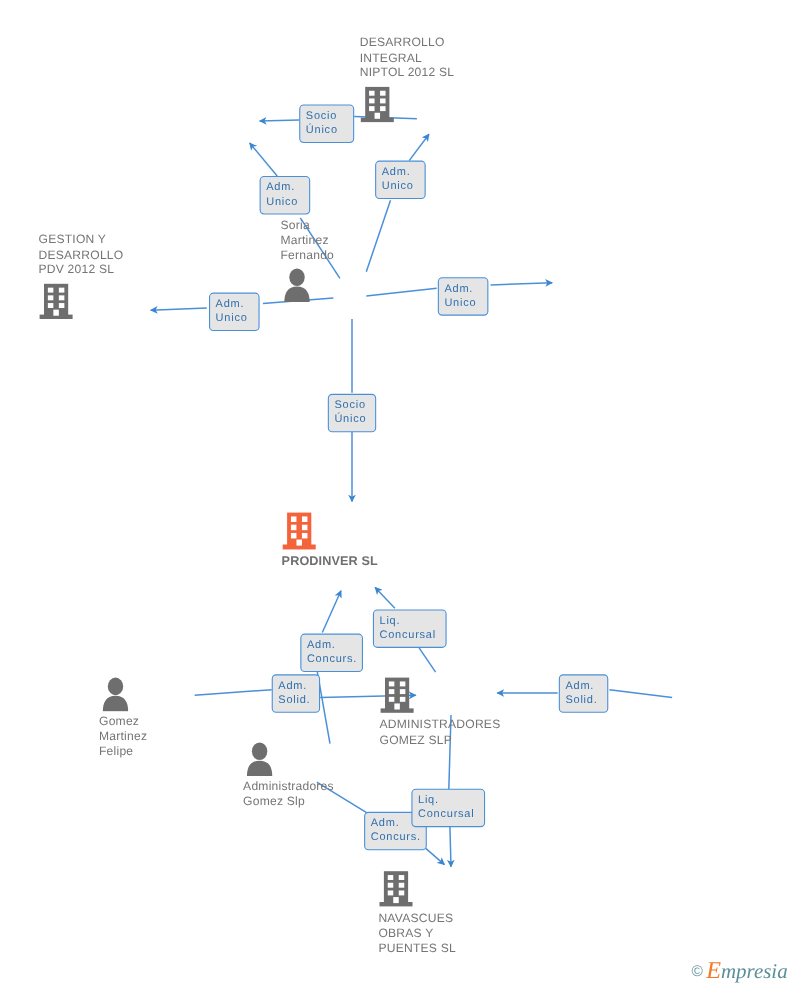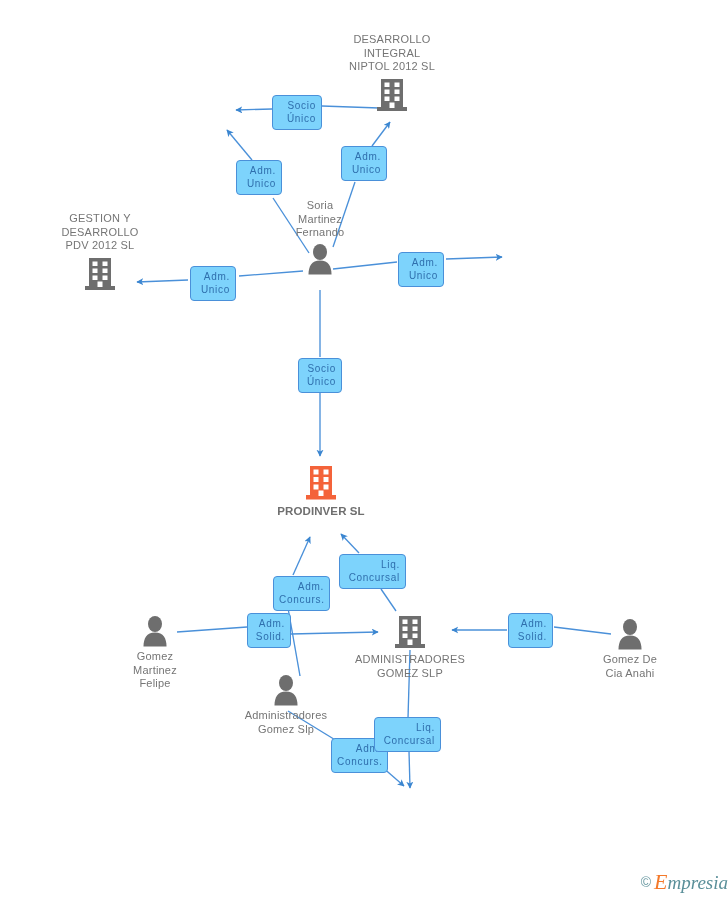--- a/index.html
+++ b/index.html
@@ -23,21 +23,20 @@
     left: 0;
     top: 0;
     width: 728px;
     height: 905px;
   }
   
   .node {
     position: absolute;
     width: 130px;
     margin-left: -65px;
-    text-align: center;
     z-index: 3;
   }
   .node .glyph {
     display: block;
     margin: 0 auto;
     line-height: 0;
   }
   .node .caption {
     display: block;
     margin-top: 3px;
@@ -55,37 +54,37 @@
   .node.highlight .caption {
     color: #6f6f6f;
     font-weight: bold;
     font-size: 11.5px;
     letter-spacing: 0.1px;
   }
   
   .elabel {
     position: absolute;
     z-index: 5;
-    background: #7dd3fc;
+    background: #e5e5e5;
     border: 1.3px solid #4a90d9;
     border-radius: 4px;
     color: #2f6fad;
     font-family: "Liberation Sans", sans-serif;
     font-size: 10px;
     line-height: 13px;
     letter-spacing: 0.7px;
-    text-align: right;
+    text-align: left;
     padding: 3px 5px 4px 5px;
     white-space: pre-line;
     box-sizing: border-box;
   }
   
   #watermark {
     position: absolute;
-    right: 0;
+    right: 12px;
     bottom: 10px;
     z-index: 9;
     font-family: "Liberation Serif", serif;
     font-size: 17px;
     color: #5a8f99;
     white-space: nowrap;
     text-align: right;
   }
   #watermark .cmark {
     font-family: "Liberation Sans", sans-serif;
@@ -281,33 +280,43 @@
           <rect x="8.5" y="19.5" width="5" height="4.5"></rect>
             <rect x="18.5" y="19.5" width="5" height="4.5"></rect>
           <rect x="13.5" y="25.5" width="5" height="5.5"></rect>
         </g>
       </svg>
     </span>
     <span class="caption">ADMINISTRADORES
 GOMEZ SLP</span>
   </div>
 
-  <div class="node" style="left:630px; top:618px;">
-    <span class="glyph">
-      <svg width="30" height="32" viewBox="0 0 30 32" xmlns="http://www.w3.org/2000/svg">
-        <g fill="#6e6e6e">
-          <ellipse cx="15" cy="9" rx="7" ry="8"></ellipse>
-          <path d="M 15 17.5 C 6.5 17.5 3.5 23.5 3.5 31.5 L 26.5 31.5 C 26.5 23.5 23.5 17.5 15 17.5 Z"></path>
-        </g>
-      </svg>
-    </span>
-    <span class="caption">Gomez De
-Cia Anahi</span>
-  </div>
-
+
+  <div class="node" style="left:409px; top:790px;">
+    <span class="glyph">
+      <svg width="32" height="36" viewBox="0 0 32 36" xmlns="http://www.w3.org/2000/svg">
+        <g fill="#6e6e6e">
+          <rect x="5" y="2" width="22" height="29"></rect>
+          <rect x="1" y="30" width="30" height="4"></rect>
+        </g>
+        <g fill="#ffffff">
+          <rect x="8.5" y="5.5" width="5" height="4.5"></rect>
+            <rect x="18.5" y="5.5" width="5" height="4.5"></rect>
+          <rect x="8.5" y="12.5" width="5" height="4.5"></rect>
+            <rect x="18.5" y="12.5" width="5" height="4.5"></rect>
+          <rect x="8.5" y="19.5" width="5" height="4.5"></rect>
+            <rect x="18.5" y="19.5" width="5" height="4.5"></rect>
+          <rect x="13.5" y="25.5" width="5" height="5.5"></rect>
+        </g>
+      </svg>
+    </span>
+    <span class="caption">NAVASCUES
+OBRAS Y
+PUENTES  SL</span>
+  </div>
 
   <div class="elabel" style="left:272px; top:95px;  width:50px;">Socio
 Único</div>
 
   <div class="elabel" style="left:236px; top:160px; width:46px;">Adm.
 Unico</div>
 
   <div class="elabel" style="left:341px; top:146px; width:46px;">Adm.
 Unico</div>
 

